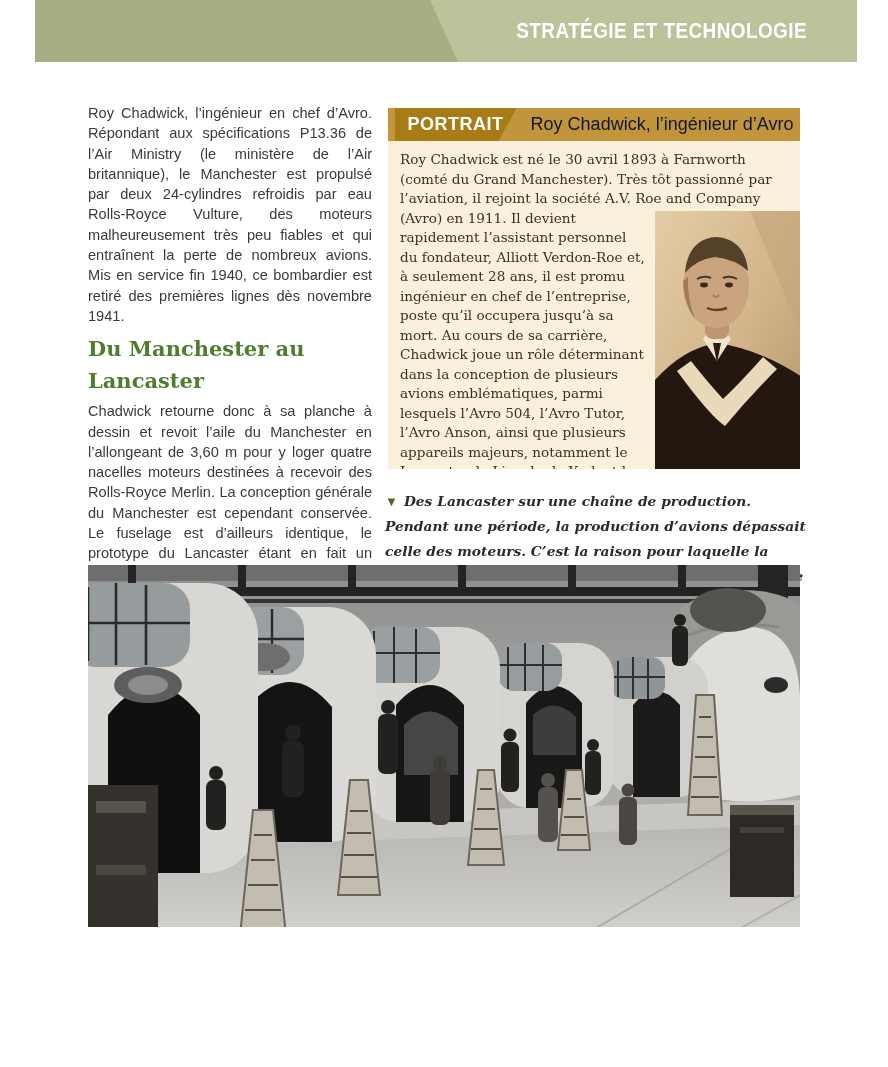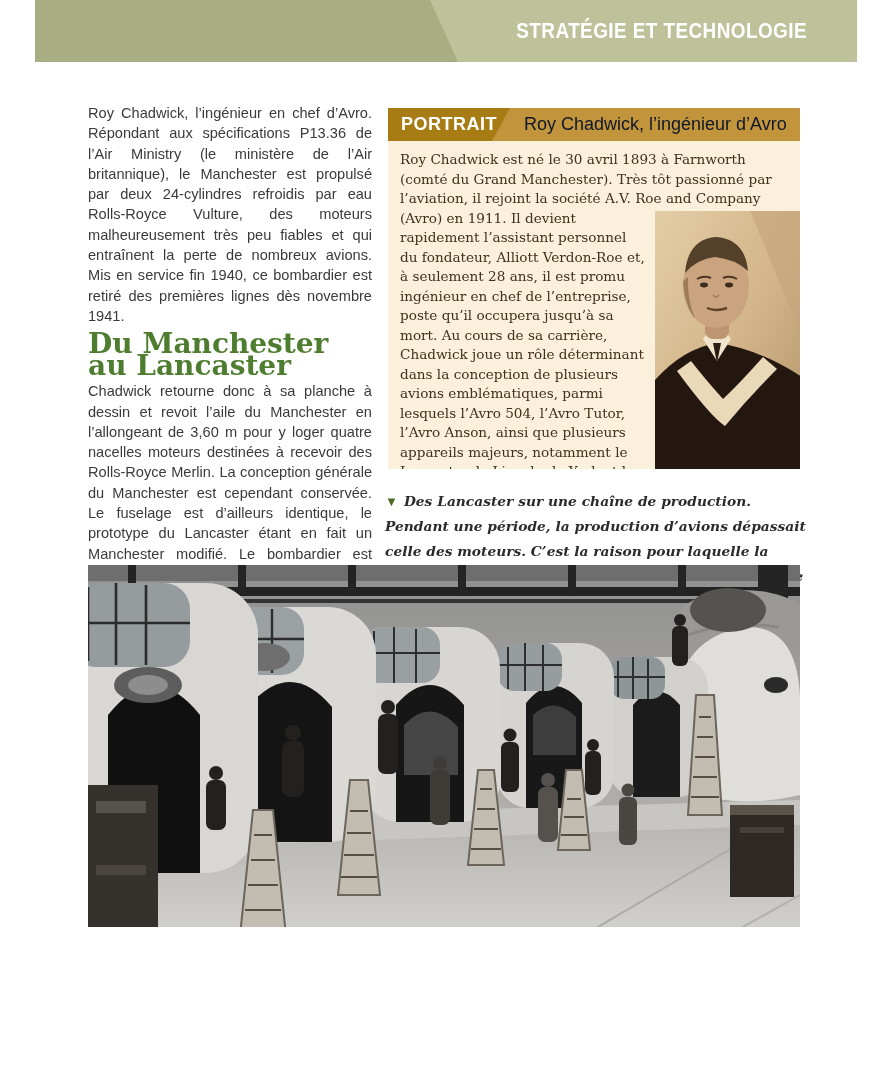--- a/index.html
+++ b/index.html
@@ -43,32 +43,32 @@
   
   .left-col{
     position:absolute;left:88px;top:103px;width:284px;
     font-size:14.6px;line-height:20.3px;color:#3a3a3a;
     text-align:justify;
   }
   .left-col p{margin:0;}
   .section-heading{
     font-family:"DejaVu Serif",serif;
     color:var(--heading-green);
-    font-weight:bold;font-size:28px;line-height:22px;
+    font-weight:bold;font-size:21px;line-height:32px;
     margin:7px 0 4px 0;text-align:left;
   }
   .indent{text-indent:16px;}
   
   .portrait-box{
     position:absolute;left:388px;top:108px;width:412px;height:361px;
     background:var(--box-cream);
   }
   .portrait-header{
     position:relative;height:33px;background:var(--title-gold);
-    display:flex;align-items:center;overflow:hidden;
+    display:flex;align-items:center;overflow:hidden;justify-content:center;
   }
   .portrait-kicker{
     position:relative;height:100%;width:122px;flex:none;
     background:var(--kicker-gold);
     clip-path:polygon(0 0,122px 0,104px 100%,0 100%);
     display:flex;align-items:center;
     color:#fff;font-weight:bold;font-size:18px;letter-spacing:.5px;
     padding-left:13px;
   }
   .portrait-title{

